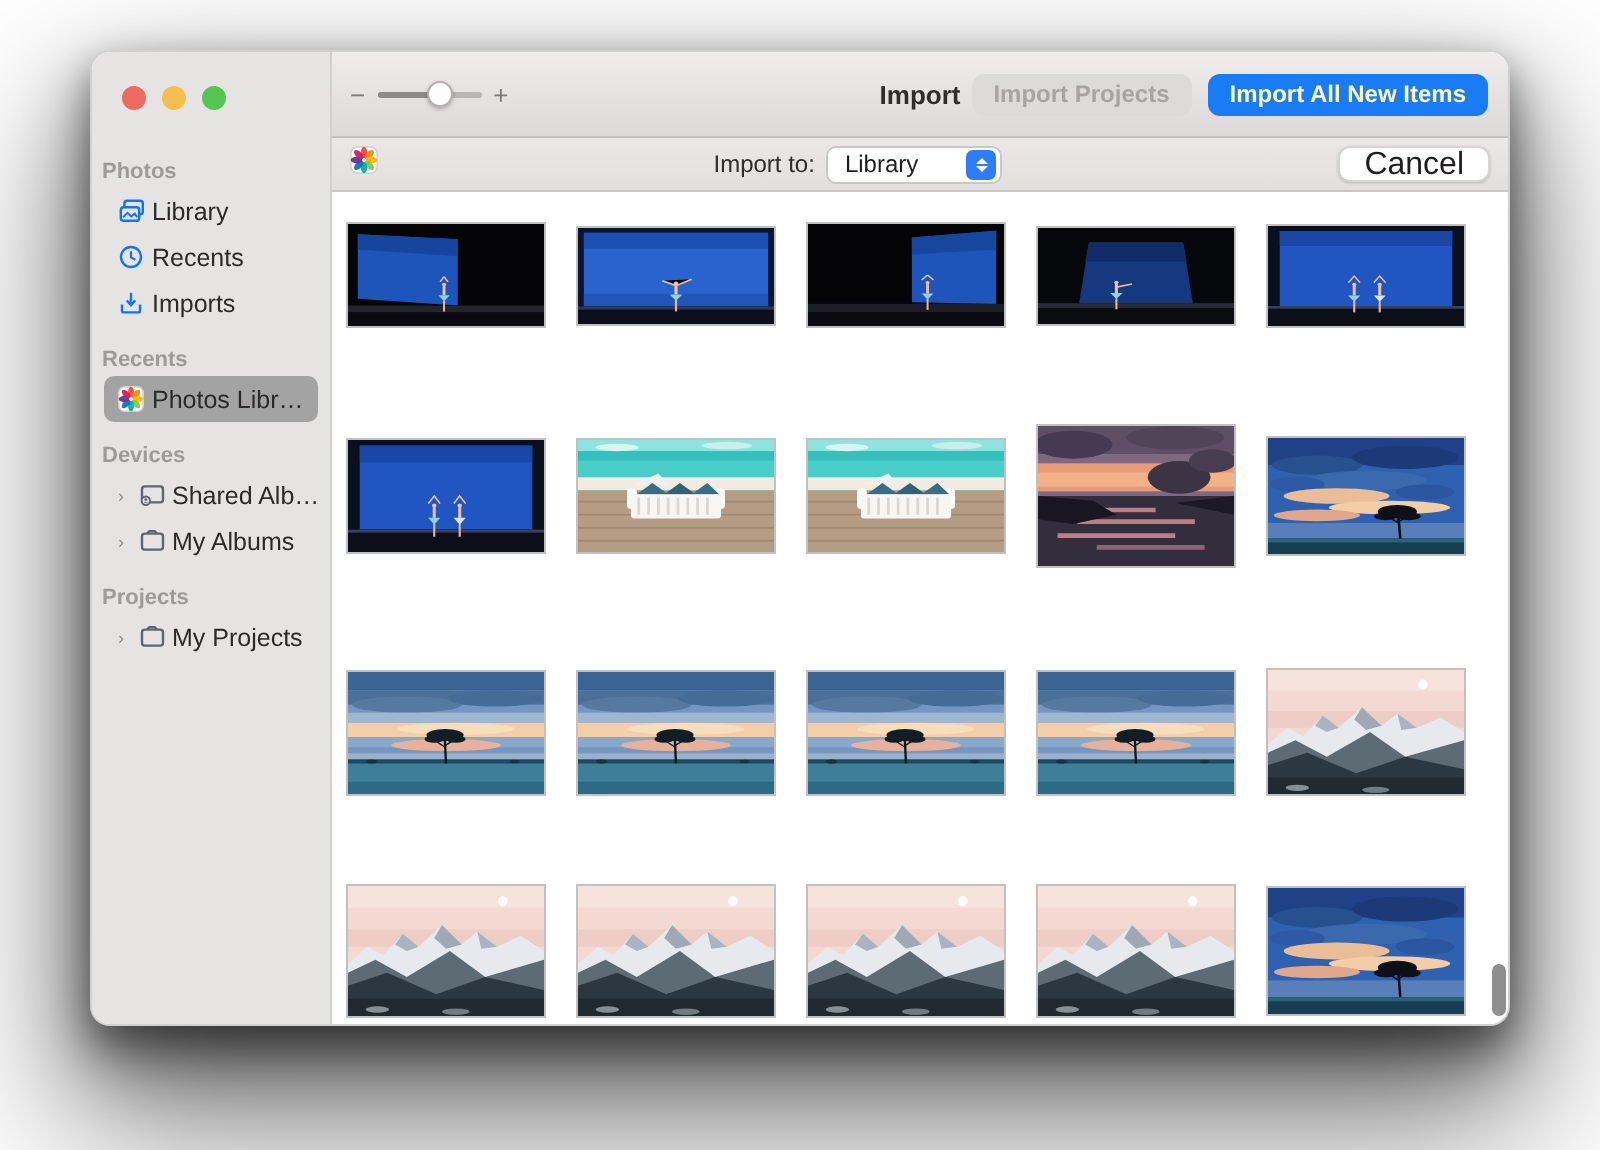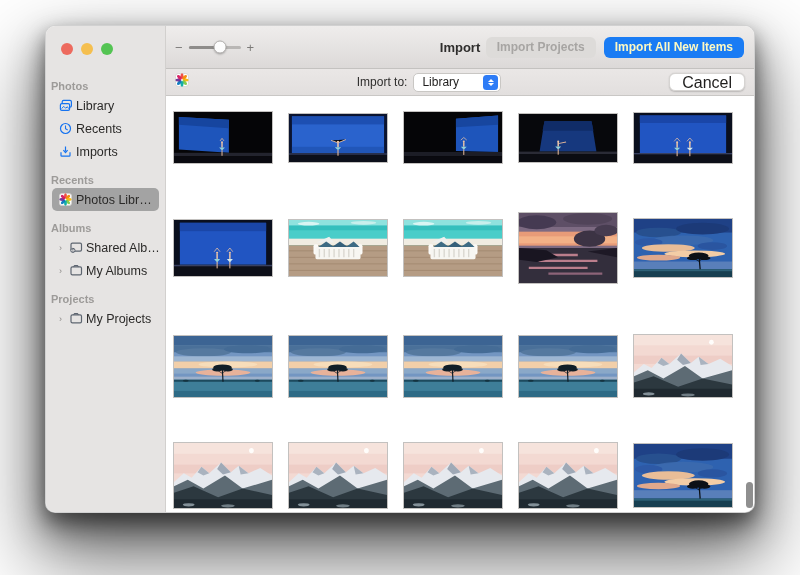--- a/index.html
+++ b/index.html
@@ -134,21 +134,21 @@
                   <ellipse cx="8" cy="3.7" rx="1.8" ry="3.3" fill="#00a99d" opacity=".92" transform="rotate(180 8 8)"></ellipse>
                   <ellipse cx="8" cy="3.7" rx="1.8" ry="3.3" fill="#0072bc" opacity=".92" transform="rotate(225 8 8)"></ellipse>
                   <ellipse cx="8" cy="3.7" rx="1.8" ry="3.3" fill="#662d91" opacity=".92" transform="rotate(270 8 8)"></ellipse>
                   <ellipse cx="8" cy="3.7" rx="1.8" ry="3.3" fill="#d4145a" opacity=".92" transform="rotate(315 8 8)"></ellipse>
                 </svg>
               </span>
               <span>Photos Libr…</span>
             </div>
           </div>
           <div class="sb-section">
-            <div class="sb-header">Albums</div>
+            <div class="sb-header">Devices</div>
             <div class="sb-item">
               <span class="chev">›</span>
               <span class="ic">
                 <svg width="14" height="13" viewBox="0 0 14 13">
      <rect x="2" y="2.2" width="10.5" height="8" rx="1.4" fill="none" stroke="#5d6570" stroke-width="1.2"></rect>
      <circle cx="3.9" cy="9.4" r="2.1" fill="#e6e4e3" stroke="#5d6570" stroke-width="1"></circle>
      <circle cx="3.9" cy="8.8" r=".7" fill="#5d6570"></circle>
      <path d="M2.7,10.4 Q3.9,9.3 5.1,10.4" fill="#5d6570"></path>
                 </svg>
               </span>

